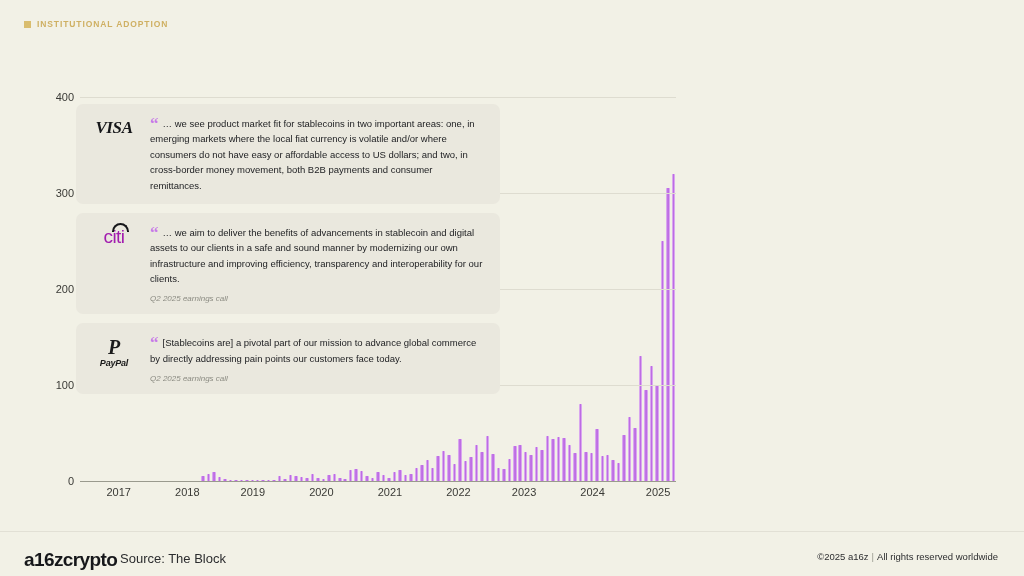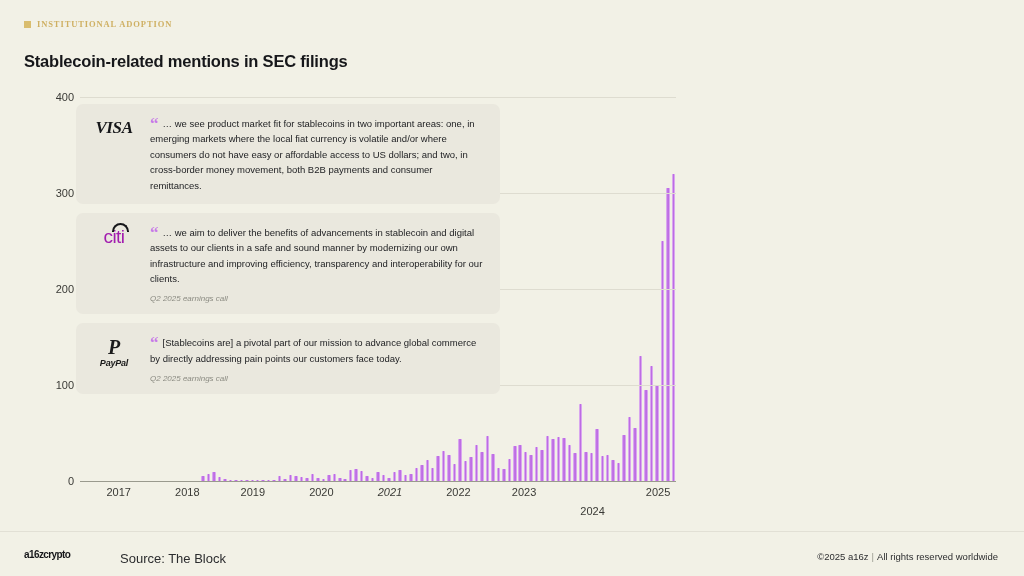--- a/index.html
+++ b/index.html
@@ -20,21 +20,21 @@
   
   .left-panel {
     position: absolute;
     left: 0; top: 0;
     width: 700px; height: 576px;
   }
 
   .eyebrow {
     position: absolute;
     left: 24px; top: 19px;
-    display: flex; align-items: center; gap: 6px; font-family: Liberation Serif, serif;
+    display: flex; align-items: center; gap: 6px;
   }
   .eyebrow-bullet {
     width: 7px; height: 7px;
     background: #d9bd6e;
     display: block;
   }
   .eyebrow-label {
     font-size: 8.5px;
     font-weight: bold;
     letter-spacing: 0.9px;
@@ -229,21 +229,21 @@
   
   .footer-rule {
     position: absolute;
     left: 0; top: 531px;
     width: 1024px; height: 1px;
     background: #e2e0d5;
   }
   .brand {
     position: absolute;
     left: 24px; top: 549px;
-    font-size: 10px;
+    font-size: 19px;
     font-weight: bold;
     color: #16171a;
     letter-spacing: -0.6px;
   }
   .source {
     position: absolute;
     left: 120px; top: 551px;
     font-size: 13px;
     color: #2c2d2f;
   }
@@ -261,21 +261,20 @@
 
 <div class="slide">
 
   <div class="left-panel">
 
     <div class="eyebrow">
       <span class="eyebrow-bullet"></span>
       <span class="eyebrow-label">INSTITUTIONAL ADOPTION</span>
     </div>
 
-    <div class="chart-title">Stablecoin-related mentions in SEC filings</div>
 
     <div class="chart-area">
       <div class="plot" id="plot">
         <div class="bars" id="bars">
             <div class="barslot"></div>
             <div class="barslot"></div>
             <div class="barslot"></div>
             <div class="barslot"></div>
             <div class="barslot"></div>
             <div class="barslot"></div>
@@ -566,24 +565,24 @@
           <div class="gridline" style="top: 96px;"></div>
           <div class="ytick" style="top: 96px;">300</div>
           <div class="gridline" style="top: 0px;"></div>
           <div class="ytick" style="top: 0px;">400</div>
         </div>
       <div class="xaxis" id="xaxis">
           <div class="xtick" style="left: 6.5%;">2017</div>
           <div class="xtick" style="left: 18%;">2018</div>
           <div class="xtick" style="left: 29%;">2019</div>
           <div class="xtick" style="left: 40.5%;">2020</div>
-          <div class="xtick" style="left: 52%; font-style: italic;">2021</div>
+          <div class="xtick" style="left: 52%;">2021</div>
           <div class="xtick" style="left: 63.5%; text-align: center;">2022</div>
           <div class="xtick" style="left: 74.5%;">2023</div>
-          <div class="xtick" style="left: 86%; margin-top: 19px;">2024</div>
+          <div class="xtick" style="left: 86%;">2024</div>
           <div class="xtick" style="left: 97%;">2025</div>
         </div>
     </div>
 
     <div class="cards" id="cards">
         <div class="card">
           <div class="card-logo">
             <div class="logo-visa">VISA</div>
           </div>
           <div class="card-body">

